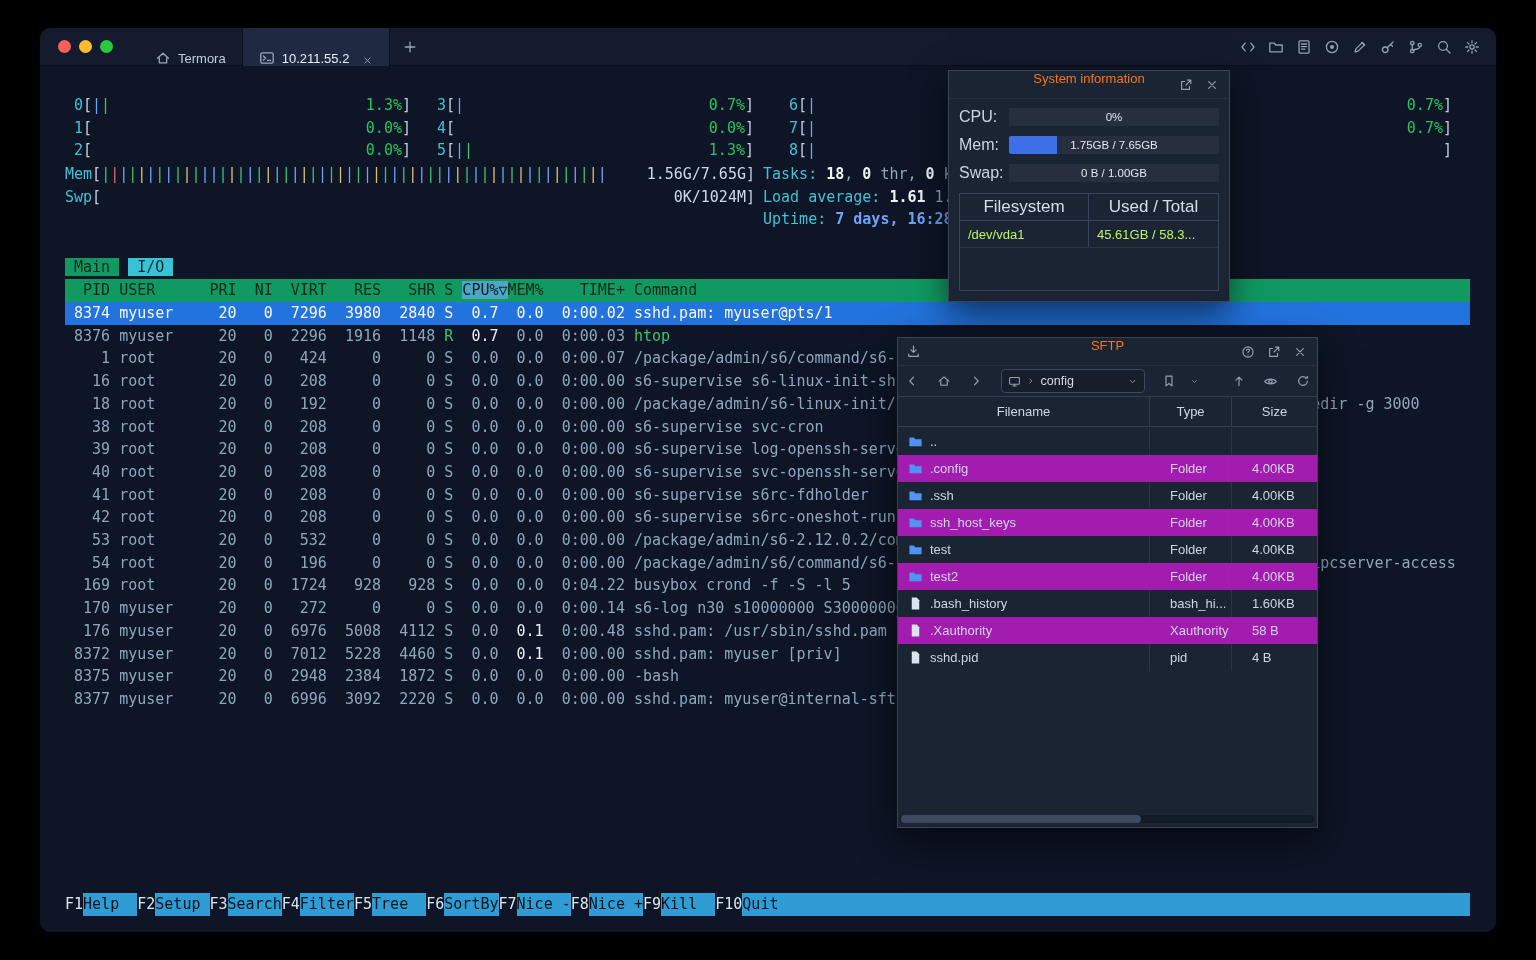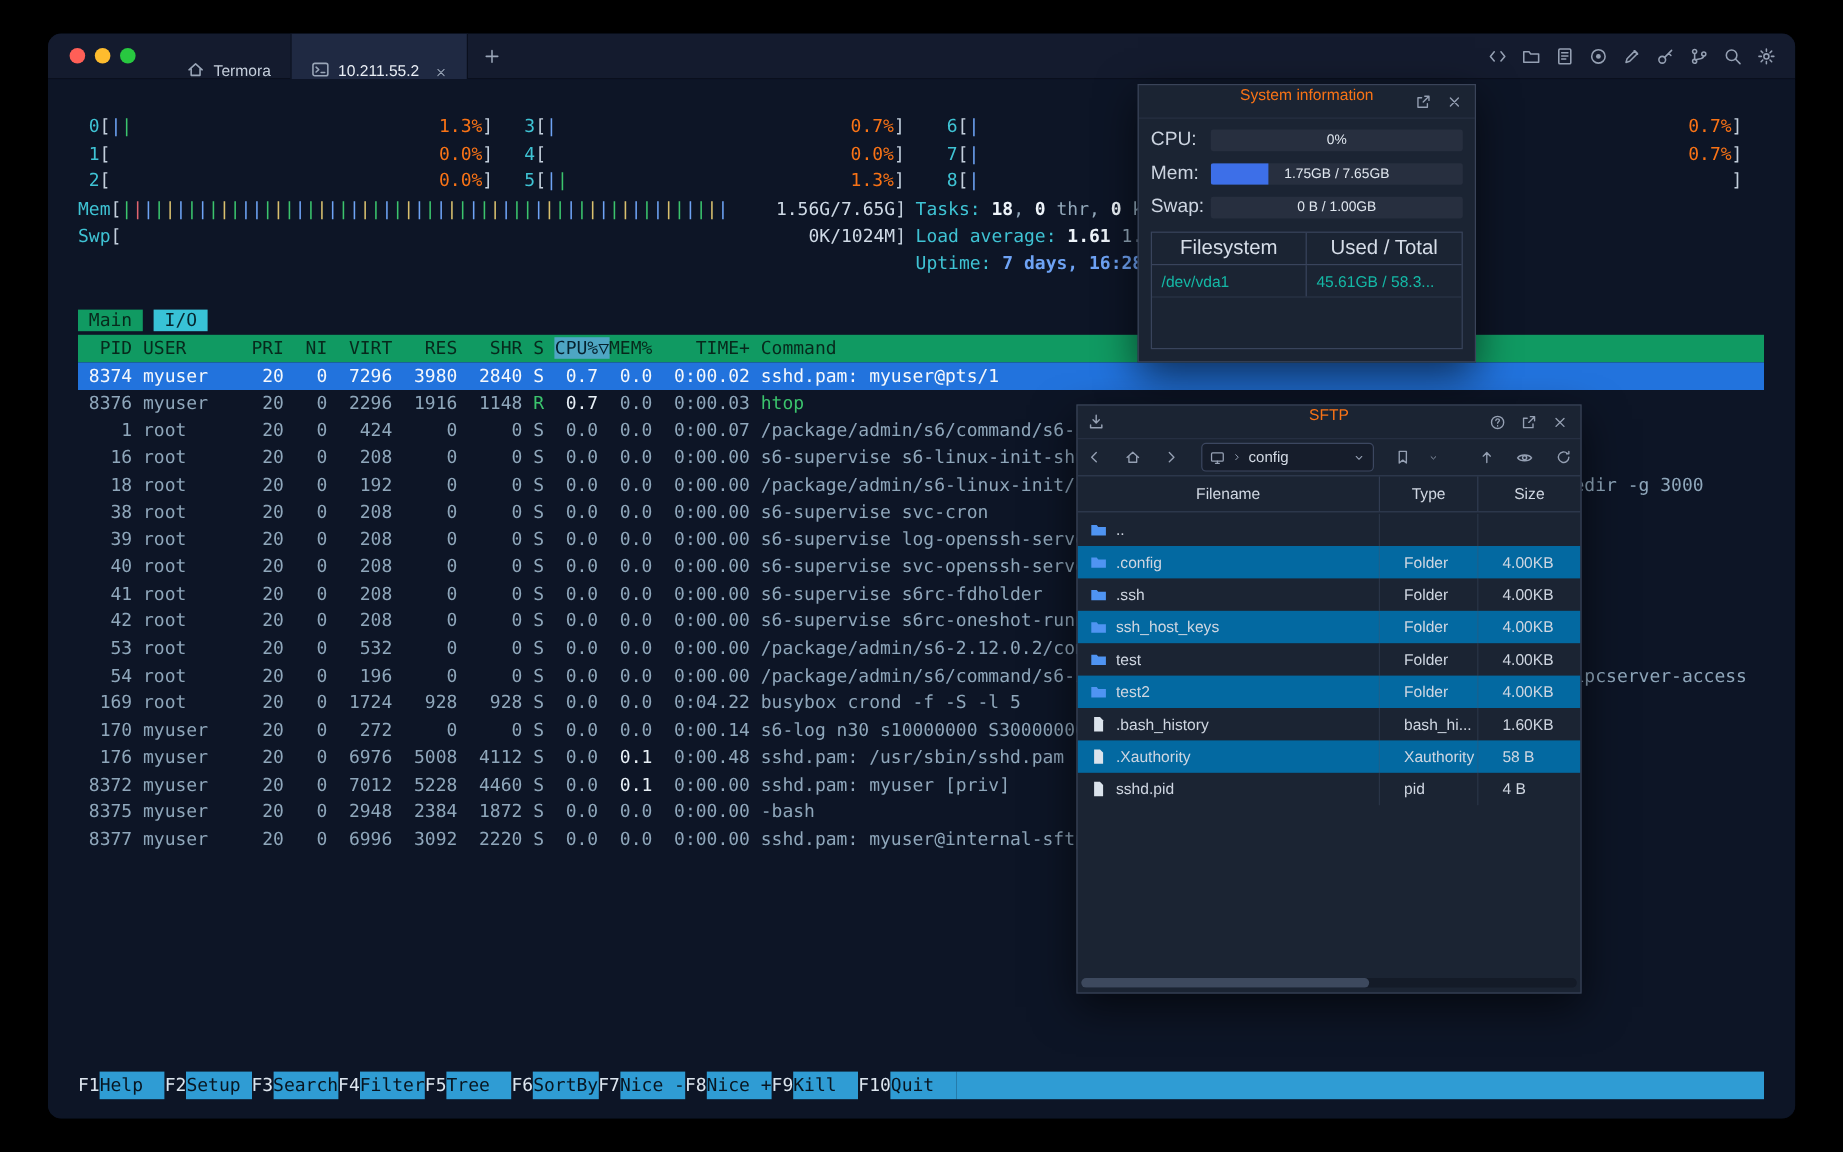--- a/index.html
+++ b/index.html
@@ -23,21 +23,21 @@
 
   
   .term{position:absolute;left:0;top:38px;right:0;bottom:0;background:var(--term-bg)}
   .tline,.meter,.phead,.prow,.fbar{font:15px/22.7px "DejaVu Sans Mono","DejaVu Sans",monospace;white-space:pre;position:absolute}
   .tline{color:var(--dim)}
   .meter{display:flex}
   .mlab{width:18px;text-align:right;color:var(--cyan)}
   .mlab2{color:var(--cyan)}
   .br{color:#c2cedb}
   .gap{flex:1}
-  .pct{color:#f97316}
+  .pct{color:#22c55e}
   .mval{color:#cfdae6}
   .tk-b{color:var(--blue)} .tk-g{color:var(--green)} .tk-y{color:var(--yellow)} .tk-r{color:var(--red)}
   .i-cyan{color:var(--cyan)} .i-bright{color:#eef4fa;font-weight:bold} .i-dim{color:#93a9bb} .i-blue{color:#6ea3f5;font-weight:bold}
   .mtab{padding:0 9px} .mtab.main{background:var(--hdr-green);color:#07291c} .mtab.io{background:#38c2d6;color:#06252d}
   .phead{left:25px;width:1405px;height:23px;background:var(--hdr-green);color:#07291c}
   .phead .sort{background:var(--sort-cyan);color:#06222e}
   .prow{left:25px;width:1405px;height:23px}
   .c-dim{color:#8fa7bb} .c-bright{color:#e8f0f7} .c-green{color:var(--green)}
   .prow.sel{background:var(--sel-blue)}
   .prow.sel span{color:#f4f8fc}
@@ -58,37 +58,37 @@
   
   .sirow{display:flex;align-items:center;height:28px;padding:0 10px;gap:8px}
   .silab{width:42px;font-size:16px;color:#ccd4e0}
   .track{flex:1;height:18px;background:#272f3f;position:relative;border-radius:2px;overflow:hidden}
   .tfill{position:absolute;left:0;top:0;bottom:0;background:var(--accent-fill)}
   .ttext{position:absolute;inset:0;display:flex;align-items:center;justify-content:center;font-size:11.5px;color:#e0e7ef}
   .fstable{position:absolute;left:10px;right:10px;top:122px;bottom:10px;border:1px solid #39445c}
   .fshead{display:grid;grid-template-columns:128px 1fr;height:27px;border-bottom:1px solid #39445c;font-size:17px;color:#d6dde8}
   .fshead div{display:flex;align-items:center;justify-content:center}
   .fshead div+div{border-left:1px solid #39445c}
-  .fsrow{display:grid;grid-template-columns:128px 1fr;height:27px;font-size:13px;color:#14b8a6;border-bottom:1px solid #2a3447}
+  .fsrow{display:grid;grid-template-columns:128px 1fr;height:27px;font-size:13px;color:#bef264;border-bottom:1px solid #2a3447}
   .fsrow div{display:flex;align-items:center;padding-left:8px}
   .fsrow div+div{border-left:1px solid #39445c}
 
   
   .stoolbar{height:30px;display:flex;align-items:center;padding:0 6px;gap:16px}
   .pathbox{display:flex;align-items:center;height:24px;width:192px;border:1px solid #3c4760;border-radius:4px;background:#161d2b;padding:0 6px;gap:5px;font-size:12.5px;color:#d3dae4;cursor:pointer}
   .pathbox .pi{color:#97a2b5;display:flex}
   .pgap{flex:1}
   .caretmini{color:#97a2b5;display:flex;margin-left:-4px}
   .tspace{flex:1}
   .shead{display:grid;grid-template-columns:251px 82px 86px;height:31px;border-top:1px solid #313c52;border-bottom:1px solid #313c52;font-size:13px;color:#d0d7e2}
   .shead div{display:flex;align-items:center;justify-content:center}
   .shead div+div{border-left:1px solid #313c52}
   .srows{position:absolute;left:0;right:0;top:90px;bottom:16px;overflow:hidden}
   .srow{display:grid;grid-template-columns:251px 82px 86px;height:27px;font-size:13px;color:#cfd6e1;align-items:stretch}
-  .srow.alt{background:#0369a1}
+  .srow.alt{background:#a21caf}
   .srow div{display:flex;align-items:center}
   .srow .c1{gap:7px;padding-left:10px}
   .srow .c2,.srow .c3{padding-left:20px;border-left:1px solid rgba(70,84,110,.35)}
   .sscroll{position:absolute;left:3px;right:3px;bottom:4px;height:8px;background:#141b28;border-radius:4px}
   .sthumb{position:absolute;left:0;top:0;bottom:0;width:240px;background:#3d495e;border-radius:4px}
 </style>
 </head>
 <body>
 
 <div class="window">

